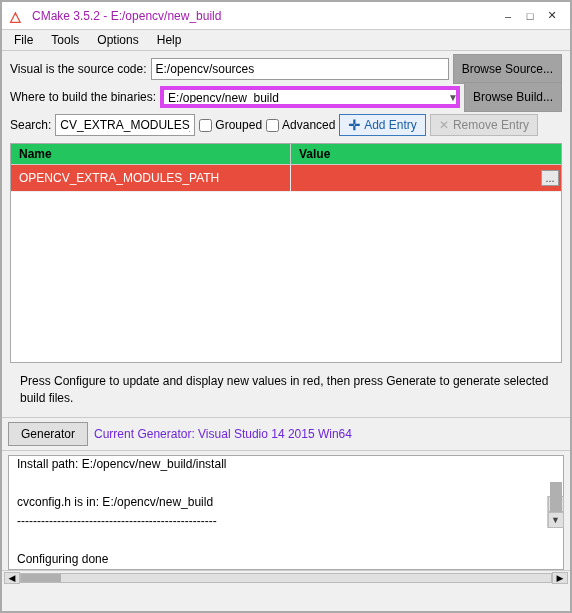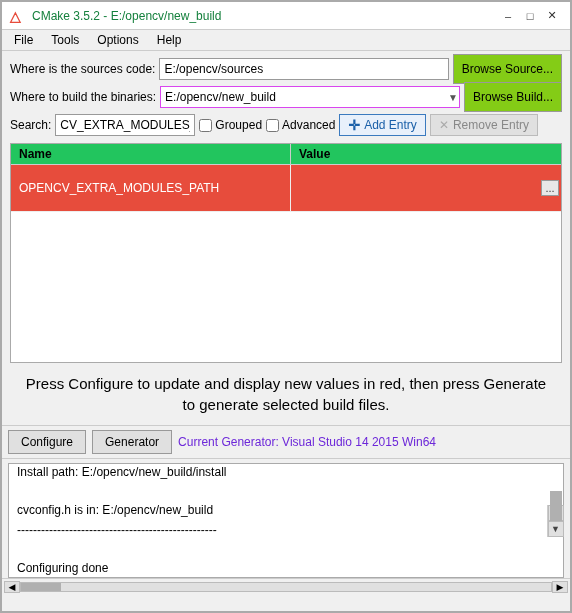--- a/index.html
+++ b/index.html
@@ -26,21 +26,21 @@
       display: flex;
       align-items: center;
       gap: 6px;
     }
     .title-icon {
       width: 16px;
       height: 16px;
     }
     .title-text {
       font-size: 12px;
-      color: #15803d;
+      color: #a21caf;
     }
     .title-controls {
       display: flex;
       gap: 2px;
     }
     .title-btn {
       width: 20px;
       height: 20px;
       border: none;
       background: transparent;
@@ -105,40 +105,40 @@
       background: #fff;
       appearance: none;
     }
     .combo-wrapper {
       flex: 1;
       position: relative;
     }
     .combo-wrapper select {
       width: 100%;
       height: 22px;
-      border: 1px solid #d946ef;
+      border: 4px solid #d946ef;
       padding: 1px 20px 1px 4px;
       font-size: 12px;
       background: #fff;
       appearance: none;
     }
     .combo-arrow {
       position: absolute;
       right: 2px;
       top: 50%;
       transform: translateY(-50%);
       pointer-events: none;
       font-size: 10px;
       color: #555;
     }
     .browse-btn {
       height: 30px;
       padding: 0 8px;
       border: 1px solid #999;
-      background: #84cc16;
+      background: #a3a3a3;
       cursor: pointer;
       font-size: 12px;
       white-space: nowrap;
     }
 
     
     .search-row {
       display: flex;
       align-items: center;
       gap: 4px;
@@ -221,21 +221,21 @@
       border-bottom: 1px solid #eee;
       min-height: 22px;
     }
     .table-row.selected {
       background: #e74c3c;
     }
     .table-row.selected .td-cell {
       color: #fff;
     }
     .td-cell {
-      padding: 16px 8px;
+      padding: 6px 8px;
       border-right: 1px solid #eee;
       font-size: 12px;
       display: flex;
       align-items: center;
       color: #000;
     }
     .td-cell:last-child {
       border-right: none;
       position: relative;
     }
@@ -254,23 +254,23 @@
       cursor: pointer;
       font-size: 11px;
       display: flex;
       align-items: center;
       justify-content: center;
       color: #333;
     }
 
     
     .status-text {
-      font-size: 15px;
-      color: #000;
-      text-align: center;
+      font-size: 12px;
+      color: #000;
+      text-align: left;
       padding: 6px 10px;
       line-height: 1.4;
     }
 
     
     .action-row {
       display: flex;
       align-items: center;
       gap: 6px;
       padding: 4px 6px;
@@ -404,21 +404,21 @@
   <div class="menu-bar">
     <div class="menu-item">File</div>
     <div class="menu-item">Tools</div>
     <div class="menu-item">Options</div>
     <div class="menu-item">Help</div>
   </div>
 
   <div class="main-container">
 
     <div class="row">
-      <span class="row-label">Where is the sources code:</span>
+      <span class="row-label">Visual is the source code:</span>
       <input type="text" class="row-input" value="E:/opencv/sources" style="">
       <button class="browse-btn">Browse Source...</button>
     </div>
 
     <div class="row">
       <span class="row-label">Where to build the binaries:</span>
       <div class="combo-wrapper">
         <select class="row-input-combo">
           <option>E:/opencv/new_build</option>
         </select>
@@ -461,21 +461,20 @@
       <div class="td-cell">
         <span class="td-cell-value"></span>
         <button class="dots-btn">...</button>
       </div>
     </div>
   </div>
 
   <div class="status-text" style="margin: 4px 8px;">Press Configure to update and display new values in red, then press Generate to generate selected build files.</div>
 
   <div class="action-row">
-    <button class="configure-btn">Configure</button>
     <button class="generate-btn">Generator</button>
     <span class="generator-text">Current Generator: Visual Studio 14 2015 Win64</span>
   </div>
 
   <div class="log-wrapper">
     <div class="log-content" style="flex:1; overflow-y:auto;">
       <div class="log-line">Install path:         E:/opencv/new_build/install</div>
       <div class="log-line">&nbsp;</div>
       <div class="log-line">cvconfig.h is in:     E:/opencv/new_build</div>
       <div class="log-separator">--------------------------------------------------</div>

